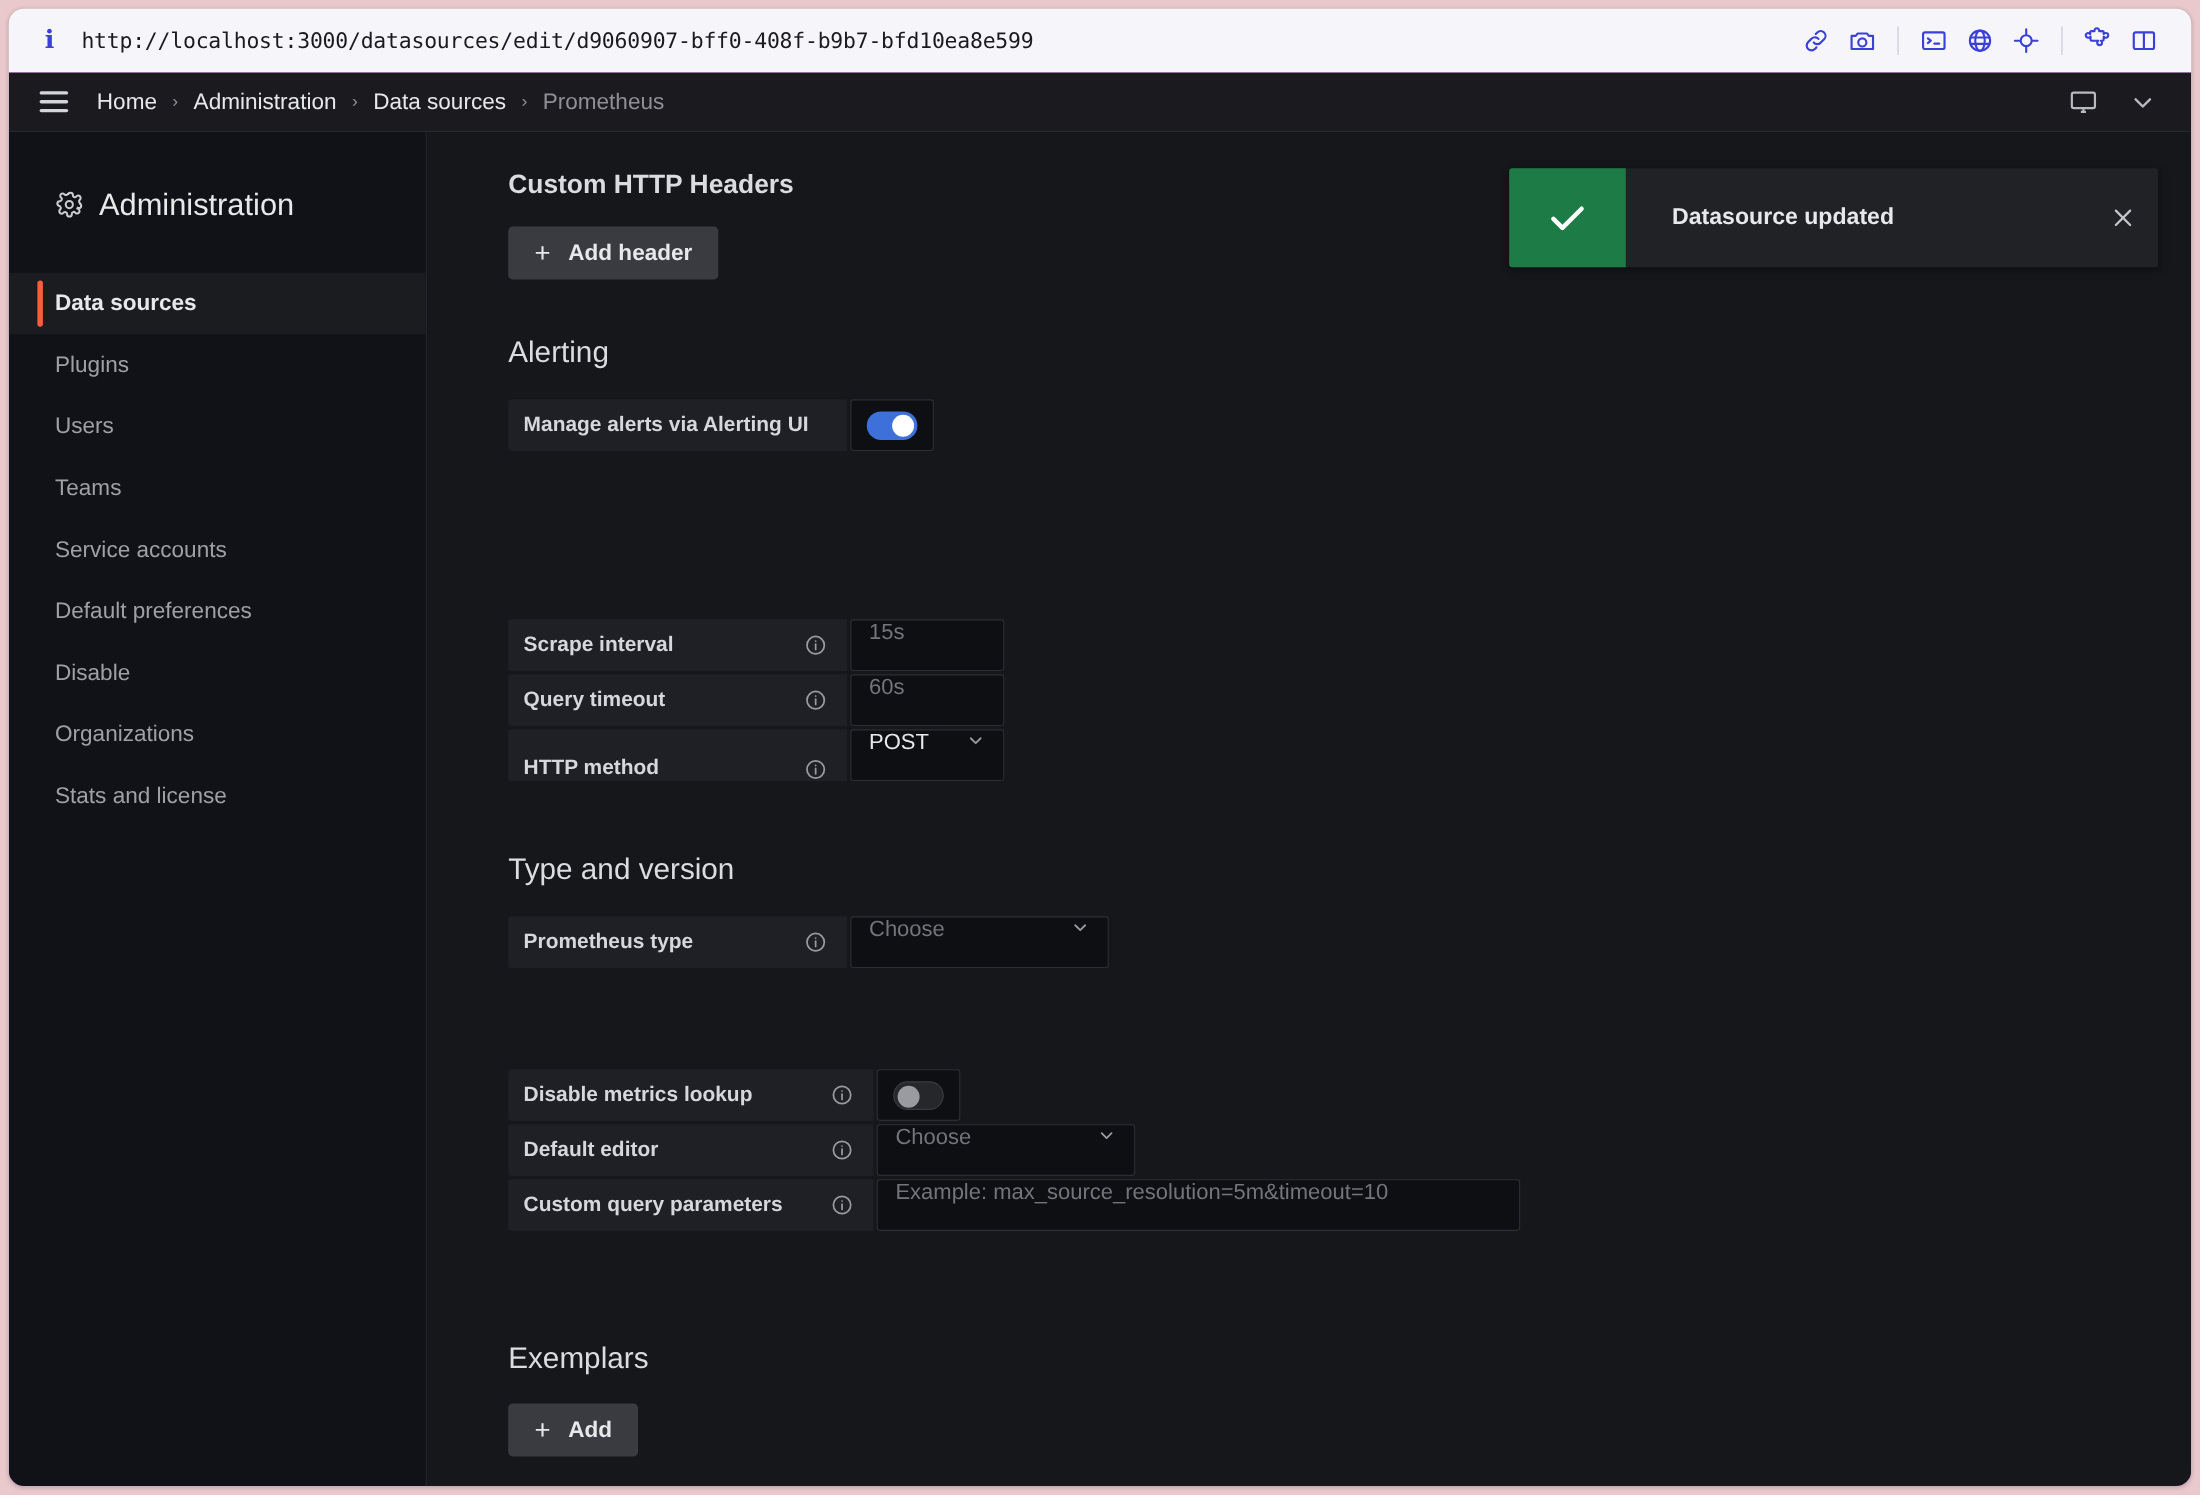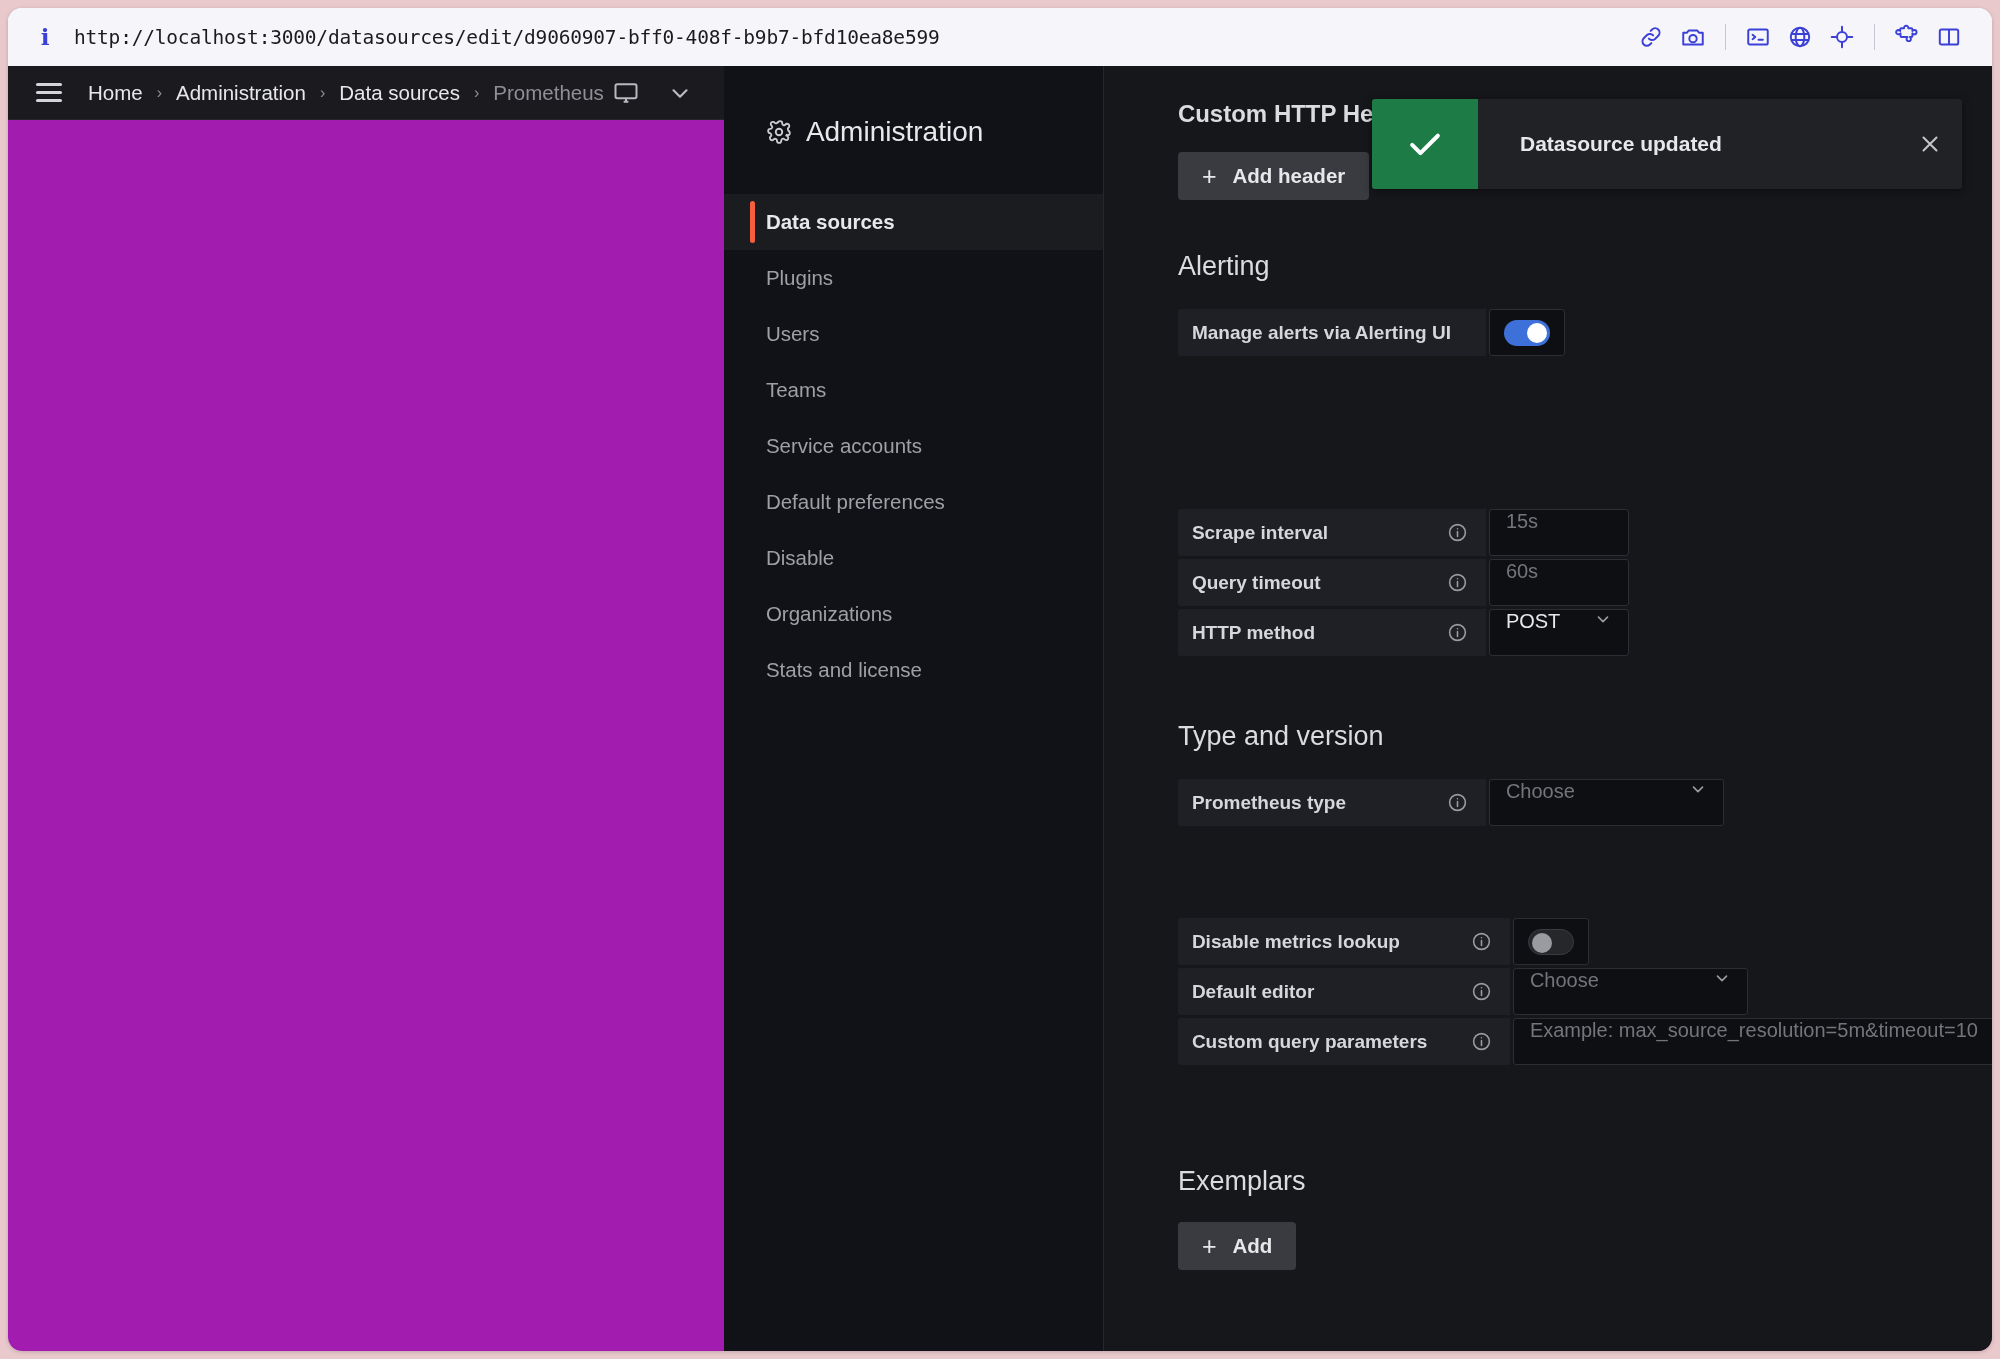--- a/index.html
+++ b/index.html
@@ -52,23 +52,23 @@
     width: 42px; height: 42px;
     display: flex; align-items: center; justify-content: center;
     color: #3b40d6;
   }
   .icdiv { width: 1px; height: 26px; background: #c7c7d4; margin: 0 11px; }
 
   
   .app {
     position: relative;
     height: 1285px;
-    background: #a21caf;
-    display: flex;
-    flex-direction: row;
+    background: #d946ef;
+    display: flex;
+    flex-direction: column;
   }
   .topnav {
     height: 54px;
     flex: 0 0 54px;
     background: #1b1b1f;
     border-bottom: 1px solid #26272b;
     display: flex;
     align-items: center;
     padding: 0 24px 0 24px;
   }
@@ -420,21 +420,21 @@
                     <path d="M12 11v5.5"></path>
                     <circle cx="12" cy="7.8" r=".9" fill="currentColor" stroke="none"></circle>
                   </svg>
               </span>
             </div>
             <div class="field-ctl ph" style="width:140px;">
               <span>60s</span>
             </div>
           </div>
           <div class="field-row">
-            <div class="field-label" style="width:308px;">
+            <div class="field-label" style="width:308px;align-items:flex-end;">
               <span class="lbl">HTTP method</span>
               <span class="info-i">
                 <svg width="21" height="21" viewBox="0 0 24 24" fill="none" stroke="currentColor" stroke-width="1.8" stroke-linecap="round">
                     <circle cx="12" cy="12" r="9"></circle>
                     <path d="M12 11v5.5"></path>
                     <circle cx="12" cy="7.8" r=".9" fill="currentColor" stroke="none"></circle>
                   </svg>
               </span>
             </div>
             <div class="field-ctl" style="width:140px;">

